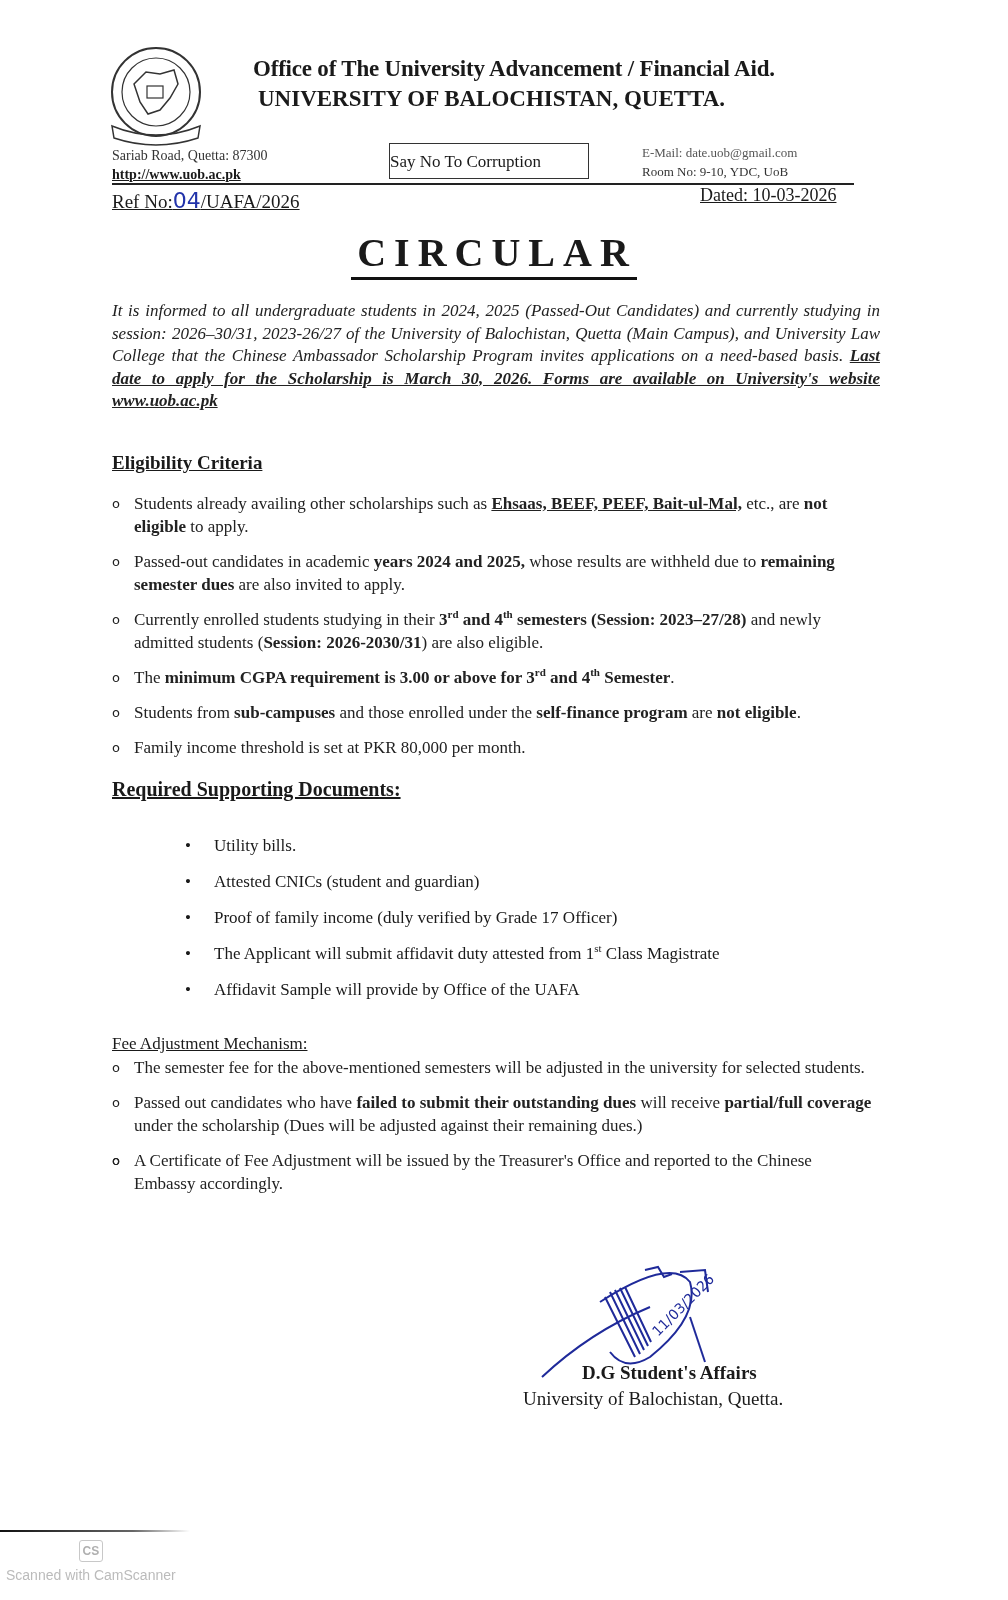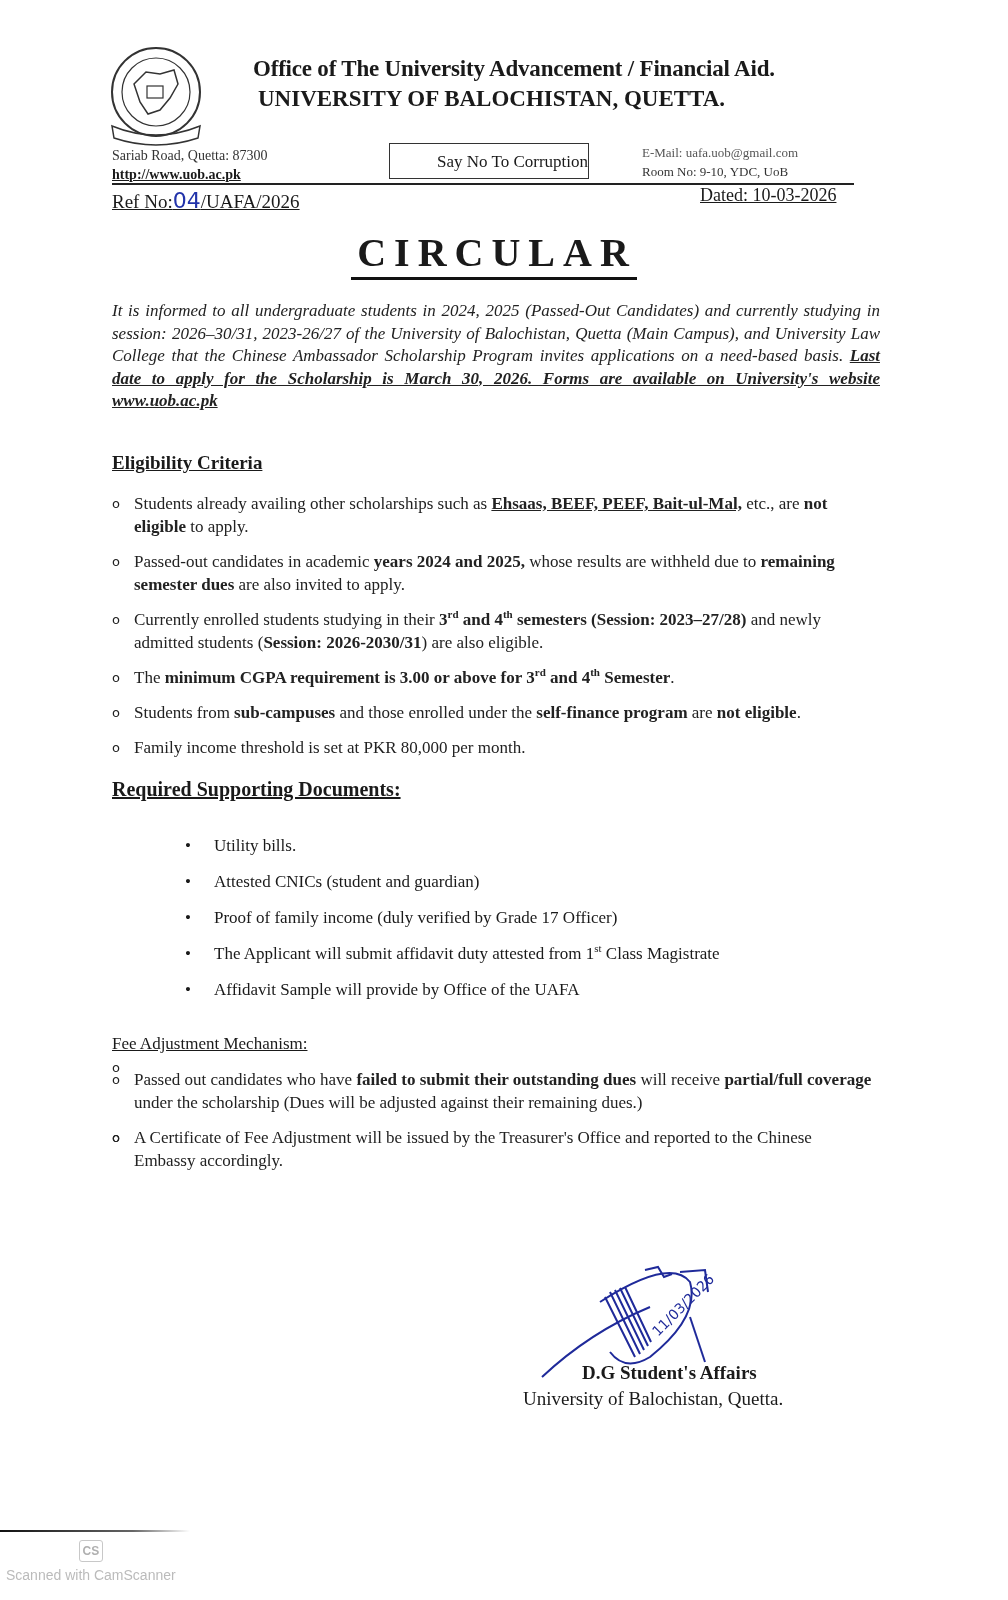--- a/index.html
+++ b/index.html
@@ -7,21 +7,21 @@
     width: 1008px; height: 1600px; position: relative; overflow: hidden;
     background: #ffffff; color: #1a1a1a;
     font-family: "Liberation Serif", serif;
   }
   .abs { position: absolute; }
   .logo { left: 104px; top: 44px; width: 104px; height: 104px; }
   .h1 { left: 225px; top: 56px; font-size: 23px; font-weight: bold; white-space: nowrap; letter-spacing: -0.2px; margin-left: 28px; }
   .h2 { left: 258px; top: 86px; font-size: 23px; font-weight: bold; white-space: nowrap; }
   .addr { left: 112px; top: 148px; font-size: 14px; color: #333; white-space: nowrap; }
   .url { left: 112px; top: 167px; font-size: 14px; font-weight: bold; text-decoration: underline; white-space: nowrap; }
-  .slogan { left: 389px; top: 143px; width: 200px; height: 36px; border: 1.5px solid #333; font-size: 17px; line-height: 36px; text-align: right; box-sizing: border-box; }
+  .slogan { left: 389px; top: 143px; width: 200px; height: 36px; border: 1.5px solid #333; font-size: 17px; line-height: 36px; text-align: left; box-sizing: border-box; }
   .email { left: 642px; top: 145px; font-size: 13px; color: #555; white-space: nowrap; }
   .room { left: 642px; top: 164px; font-size: 13px; color: #333; white-space: nowrap; }
   .rule { left: 112px; top: 183px; width: 742px; height: 2px; background: #222; }
   .ref { left: 112px; top: 188px; font-size: 19px; white-space: nowrap; text-decoration: underline; }
   .ref .hand { color: #2233aa; font-family: "DejaVu Sans", sans-serif; font-size: 22px; }
   .dated { left: 700px; top: 185px; font-size: 18px; text-decoration: underline; white-space: nowrap; }
   .title { left: 0; width: 988px; top: 229px; text-align: center; font-size: 40px; font-weight: bold; letter-spacing: 8px; }
   .title span { border-bottom: 3px solid #111; padding: 0 0 2px 6px; }
   .intro { left: 112px; top: 300px; width: 768px; font-size: 17px; line-height: 22.5px; font-style: italic; text-align: justify; color: #222; }
   .intro .u { font-weight: bold; text-decoration: underline; }
@@ -57,21 +57,21 @@
     <path d="M30 40 L42 28 L56 30 L70 26 L74 40 L66 54 L56 66 L44 70 L36 58 Z" fill="none" stroke="#333" stroke-width="1.5"></path>
     <rect x="43" y="42" width="16" height="12" fill="none" stroke="#333" stroke-width="1.2"></rect>
     <path d="M8 82 Q52 100 96 82 L94 94 Q52 108 10 94 Z" fill="none" stroke="#333" stroke-width="1.5"></path>
   </svg>
 </div>
 <div class="abs h1">Office of The University Advancement / Financial Aid.</div>
 <div class="abs h2">UNIVERSITY OF BALOCHISTAN, QUETTA.</div>
 <div class="abs addr">Sariab Road, Quetta: 87300</div>
 <div class="abs url">http://www.uob.ac.pk</div>
 <div class="abs slogan">Say No To Corruption</div>
-<div class="abs email">E-Mail: uafa.uob@gmail.com</div>
+<div class="abs email">E-Mail: date.uob@gmail.com</div>
 <div class="abs room">Room No: 9-10, YDC, UoB</div>
 <div class="abs rule"></div>
 <div class="abs ref">
   <span>Ref No:</span><span class="hand">04</span><span>/UAFA/2026</span>
 </div>
 <div class="abs dated">Dated: 10-03-2026</div>
 
 <div class="abs title"><span>CIRCULAR</span></div>
 
 <div class="abs intro"><span>It is informed to all undergraduate students in 2024, 2025 (Passed-Out Candidates) and currently studying in session: 2026–30/31, 2023-26/27 of the University of Balochistan, Quetta (Main Campus), and University Law College that the Chinese Ambassador Scholarship Program invites applications on a need-based basis. </span><span class="u">Last date to apply for the Scholarship is March 30, 2026. Forms are available on University's website www.uob.ac.pk</span></div>
@@ -90,21 +90,21 @@
 <ul class="abs docs" style="margin:0;padding:0;">
     <li><span class="dot">•</span><span>Utility bills.</span></li>
     <li><span class="dot">•</span><span>Attested CNICs (student and guardian)</span></li>
     <li><span class="dot">•</span><span>Proof of family income (duly verified by Grade 17 Officer)</span></li>
     <li><span class="dot">•</span><span>The Applicant will submit affidavit duty attested from 1</span><sup>st</sup><span> Class Magistrate</span></li>
     <li><span class="dot">•</span><span>Affidavit Sample will provide by Office of the UAFA</span></li>
   </ul>
 
 <div class="abs sec sec3">Fee Adjustment Mechanism:</div>
 <ul class="abs olist fee">
-    <li><span class="bul">o</span></li>
+    <li><span class="bul">o</span><span>The semester fee for the above-mentioned semesters will be adjusted in the university for selected students.</span></li>
     <li><span class="bul">o</span><span>Passed out candidates who have </span><span style="font-weight: bold;">failed to submit their outstanding dues</span><span> will receive </span><span style="font-weight: bold;">partial/full coverage</span><span> under the scholarship (Dues will be adjusted against their remaining dues.)</span></li>
     <li><span class="bul">o</span></li>
     <li><span class="bul">o</span><span>A Certificate of Fee Adjustment will be issued by the Treasurer's Office and reported to the Chinese Embassy accordingly.</span></li>
   </ul>
 
 <div class="abs sig">
   <svg width="300" height="125" viewBox="0 0 300 125">
     <g fill="none" stroke="#1f2a9a" stroke-width="2">
       <path d="M12 115 Q60 70 120 45"></path>
       <path d="M70 40 Q140 -5 160 20 Q170 55 120 95 Q95 110 80 90"></path>

